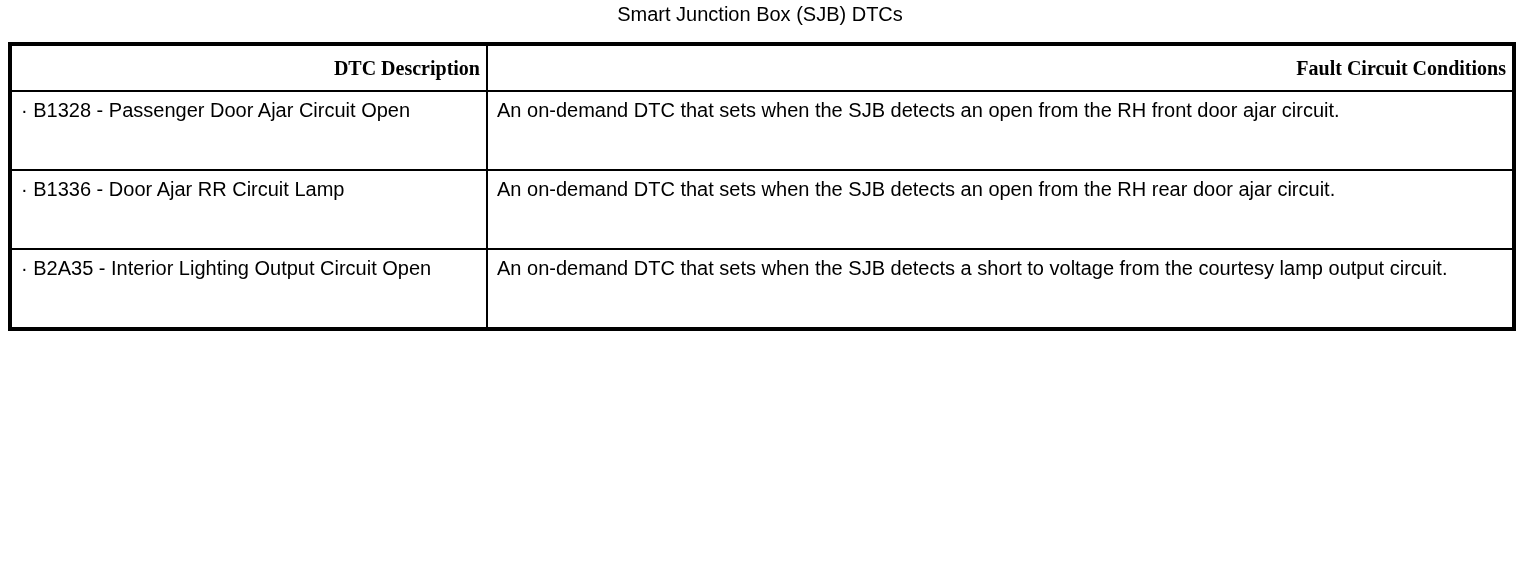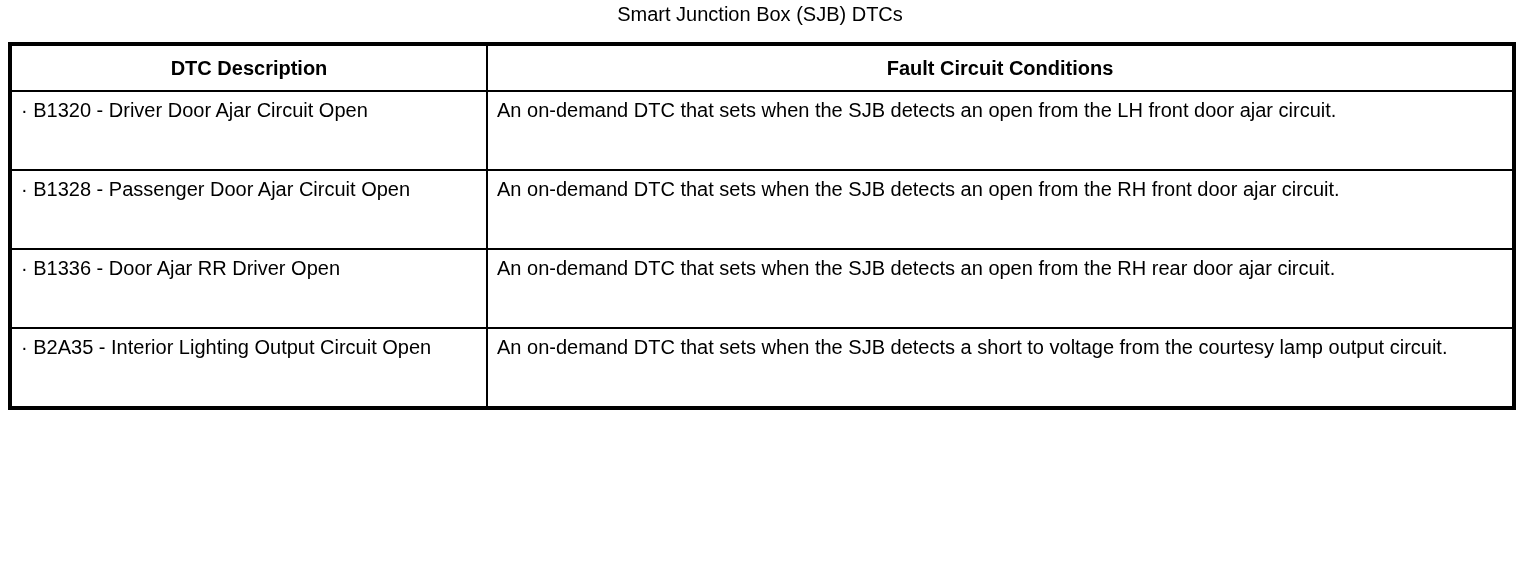--- a/index.html
+++ b/index.html
@@ -38,24 +38,25 @@
   }
   table.dtc-table th,
   table.dtc-table td {
     border: 2px solid #000000;
     font-size: 20px;
     vertical-align: top;
     overflow: hidden;
   }
   table.dtc-table th {
     height: 40px;
-    text-align: center;
+    text-align: right;
     vertical-align: middle;
     font-weight: 700;
     padding: 2px 6px;
+    font-family: Liberation Serif, serif;
   }
   table.dtc-table td {
     height: 72px;
     padding: 5px 8px 0 9px;
     line-height: 27px;
     text-align: left;
   }
   col.c-dtc { width: 477px; }
   col.c-cond { width: 1027px; }
 </style>
@@ -72,29 +73,25 @@
       <col class="c-cond">
     </colgroup>
     <thead>
       <tr>
         <th>DTC Description</th>
         <th>Fault Circuit Conditions</th>
       </tr>
     </thead>
     <tbody>
       <tr>
-        <td>· B1320 - Driver Door Ajar Circuit Open</td>
-        <td>An on-demand DTC that sets when the SJB detects an open from the LH front door ajar circuit.</td>
-      </tr>
-      <tr>
         <td>· B1328 - Passenger Door Ajar Circuit Open</td>
         <td>An on-demand DTC that sets when the SJB detects an open from the RH front door ajar circuit.</td>
       </tr>
       <tr>
-        <td>· B1336 - Door Ajar RR Driver Open</td>
+        <td>· B1336 - Door Ajar RR Circuit Lamp</td>
         <td>An on-demand DTC that sets when the SJB detects an open from the RH rear door ajar circuit.</td>
       </tr>
       <tr>
         <td>· B2A35 - Interior Lighting Output Circuit Open</td>
         <td>An on-demand DTC that sets when the SJB detects a short to voltage from the courtesy lamp output circuit.</td>
       </tr>
     </tbody>
   </table>
 
 </div>

